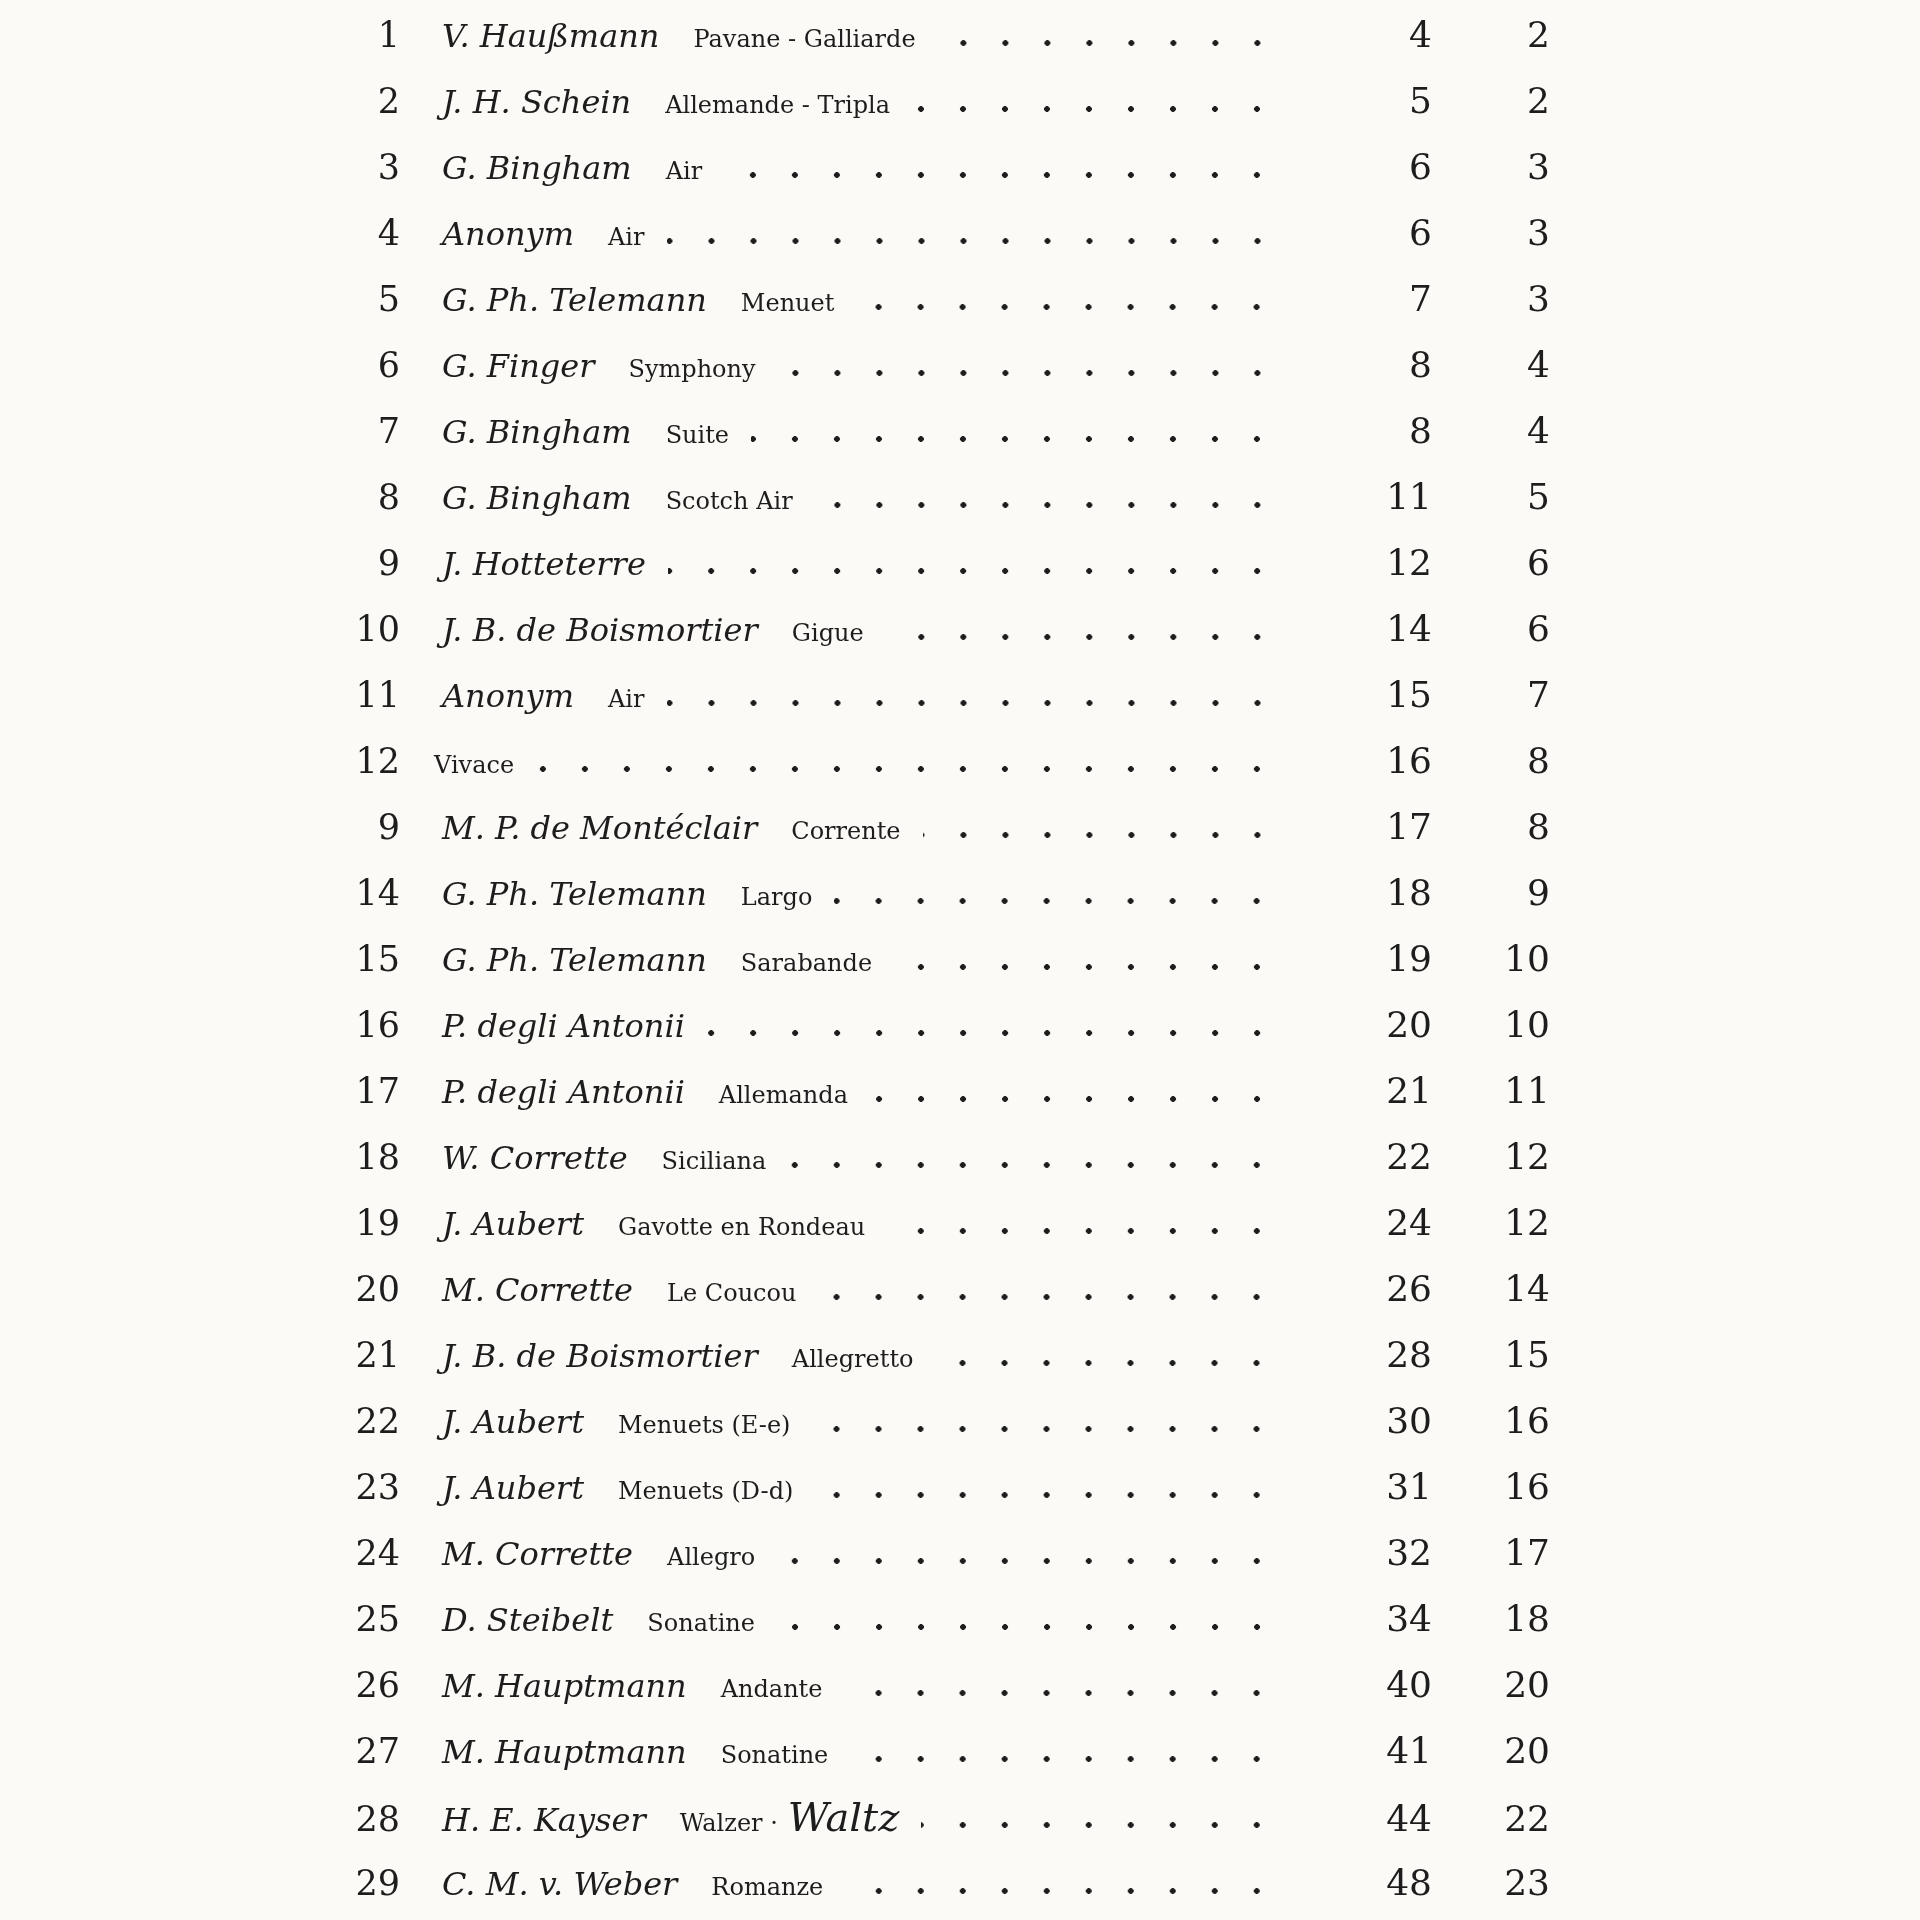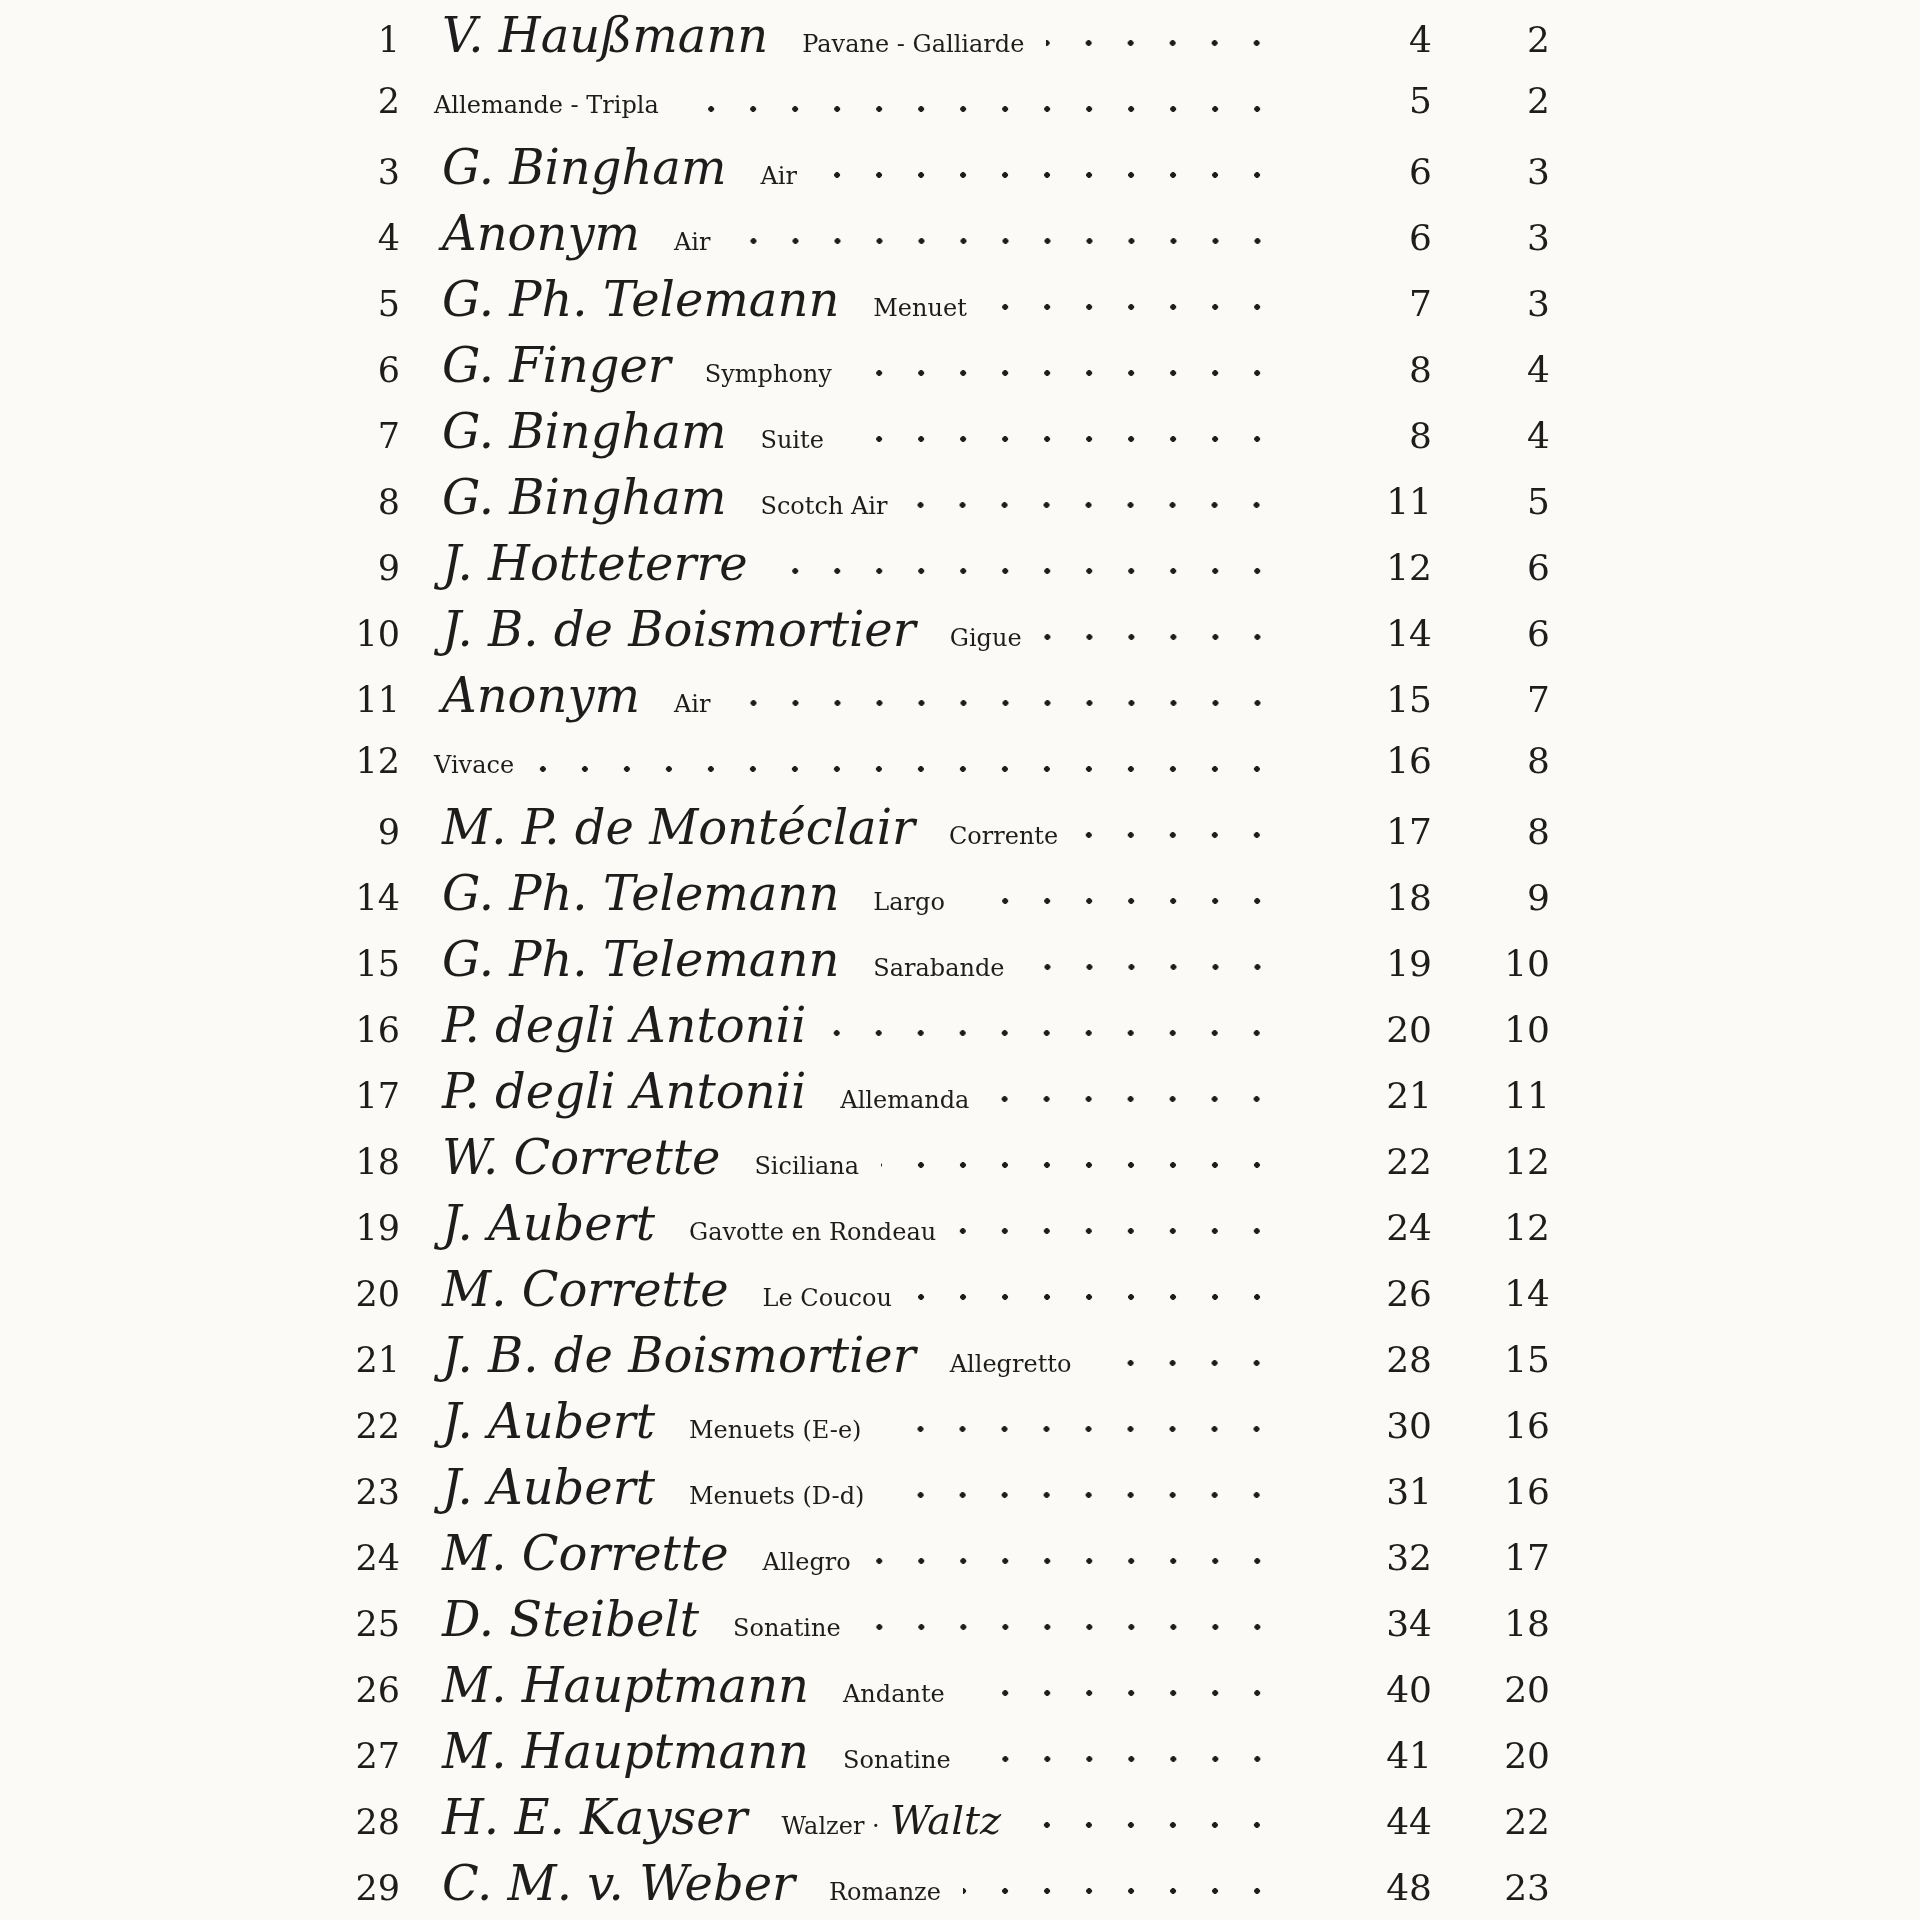--- a/index.html
+++ b/index.html
@@ -27,21 +27,21 @@
     padding-left: 340px;
     padding-right: 370px;
   }
   .no {
     flex: 0 0 60px;
     text-align: right;
     font-size: 35px;
   }
   .composer {
     font-style: italic;
-    font-size: 48px;
+    font-size: 32px;
     margin-left: 42px;
     white-space: pre;
   }
   .title {
     font-size: 24px;
     margin-left: 34px;
     white-space: pre;
   }
   .title-cont {
     font-size: 40px;
@@ -81,20 +81,21 @@
     <span class="composer">V. Haußmann</span>
     <span class="title">Pavane - Galliarde</span>
 
     <span class="leader"></span>
     <span class="p1">4</span>
     <span class="p2">2</span>
   </div>
 
   <div class="row">
     <span class="no">2</span>
+    <span class="composer">J. H. Schein</span>
     <span class="title">Allemande - Tripla</span>
 
     <span class="leader"></span>
     <span class="p1">5</span>
     <span class="p2">2</span>
   </div>
 
   <div class="row">
     <span class="no">3</span>
     <span class="composer">G. Bingham</span>

